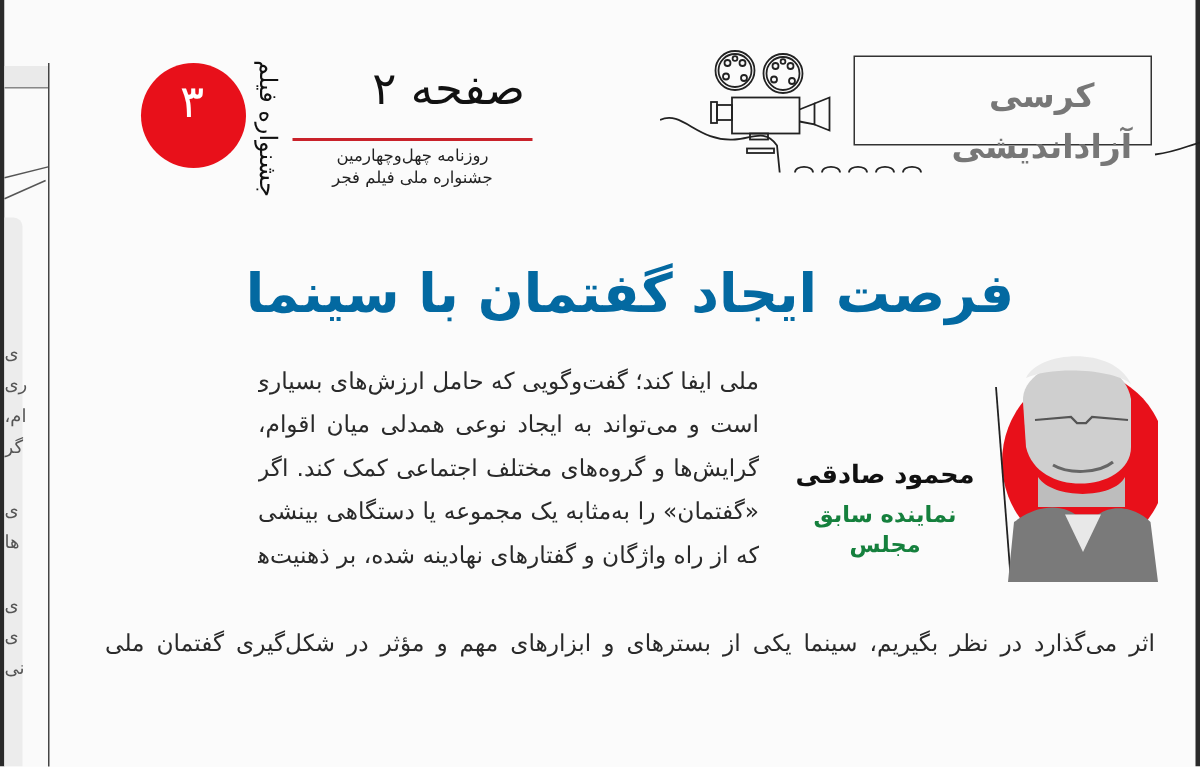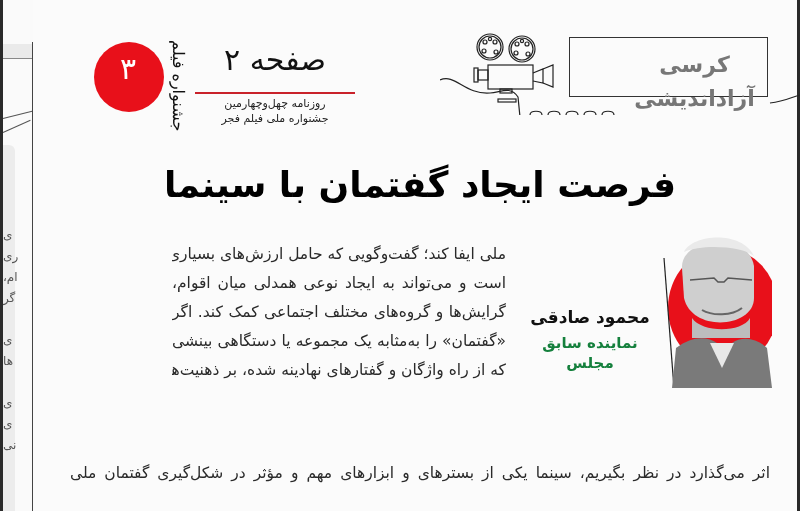--- a/index.html
+++ b/index.html
@@ -44,21 +44,21 @@
   .logo-num {
     position: absolute; left: 108px; top: 52px; width: 40px; text-align: center;
     color: #fff; font-family: "DejaVu Serif", serif; font-size: 30px; font-weight: normal; line-height: 34px;
   }
   .logo-script {
     position: absolute; left: 148px; top: 40px; width: 40px; height: 96px;
     writing-mode: vertical-rl; font-family: "DejaVu Serif", serif;
     font-size: 16px; color: #111; letter-spacing: -1px;
   }
   .page-label {
-    position: absolute; left: 200px; top: 40px; width: 150px; text-align: center;
+    position: absolute; left: 200px; top: 40px; width: 150px; 
     font-family: "DejaVu Sans", sans-serif; font-size: 30px; font-weight: 200; color: #111;
     direction: rtl; line-height: 40px;
   }
   .page-underline {
     position: absolute; left: 195px; top: 92px; width: 160px; height: 2px; background: #c9222a;
   }
   .festival-line {
     position: absolute; left: 200px; top: 96px; width: 150px; direction: rtl; text-align: center;
     font-size: 11px; color: #222; line-height: 15px;
   }
@@ -71,22 +71,22 @@
   .section-title {
     position: absolute; left: 569px; top: 48px; width: 197px; text-align: center; direction: rtl;
     font-size: 22px; font-weight: bold; color: #777; line-height: 34px; margin-left: 27px;
   }
   .projector {
     position: absolute; left: 440px; top: 25px; width: 360px; height: 90px;
   }
 
   
   .headline {
-    position: absolute; left: 160px; top: 160px; width: 520px; text-align: center; direction: rtl;
-    font-size: 36px; font-weight: bold; color: #000000; line-height: 50px; letter-spacing: -0.5px;
+    position: absolute; left: 160px; top: 172px; width: 520px; text-align: center; direction: rtl;
+    font-size: 36px; font-weight: bold; color: #0369a1; line-height: 50px; letter-spacing: -0.5px;
   }
 
   
   .author-photo-wrap {
     position: absolute; left: 662px; top: 228px; width: 110px; height: 160px; overflow: hidden;
   }
   .author-red {
     position: absolute; left: 6px; top: 20px; width: 110px; height: 120px; border-radius: 50%;
     background: #e8101a;
   }
@@ -99,21 +99,21 @@
     font-size: 15px; font-weight: bold; color: #15803d; line-height: 20px;
   }
 
   
   .body-col {
     position: absolute; direction: rtl; text-align: justify;
     font-size: 15.5px; color: #2a2a2a; line-height: 29px;
   }
   .body-col div { white-space: nowrap; overflow: hidden; text-align: justify; text-align-last: justify; }
   .col-narrow { left: 172px; top: 240px; width: 334px; }
-  .col-wide { left: 70px; top: 415px; width: 700px; margin-top: 44px; }
+  .col-wide { left: 70px; top: 415px; width: 700px; }
 </style>
 </head>
 <body>
 
 <div class="left-dark"></div>
 <div class="right-dark"></div>
 
 <div class="left-gutter">
   <div class="topband"></div>
   <div class="slant1"></div>

